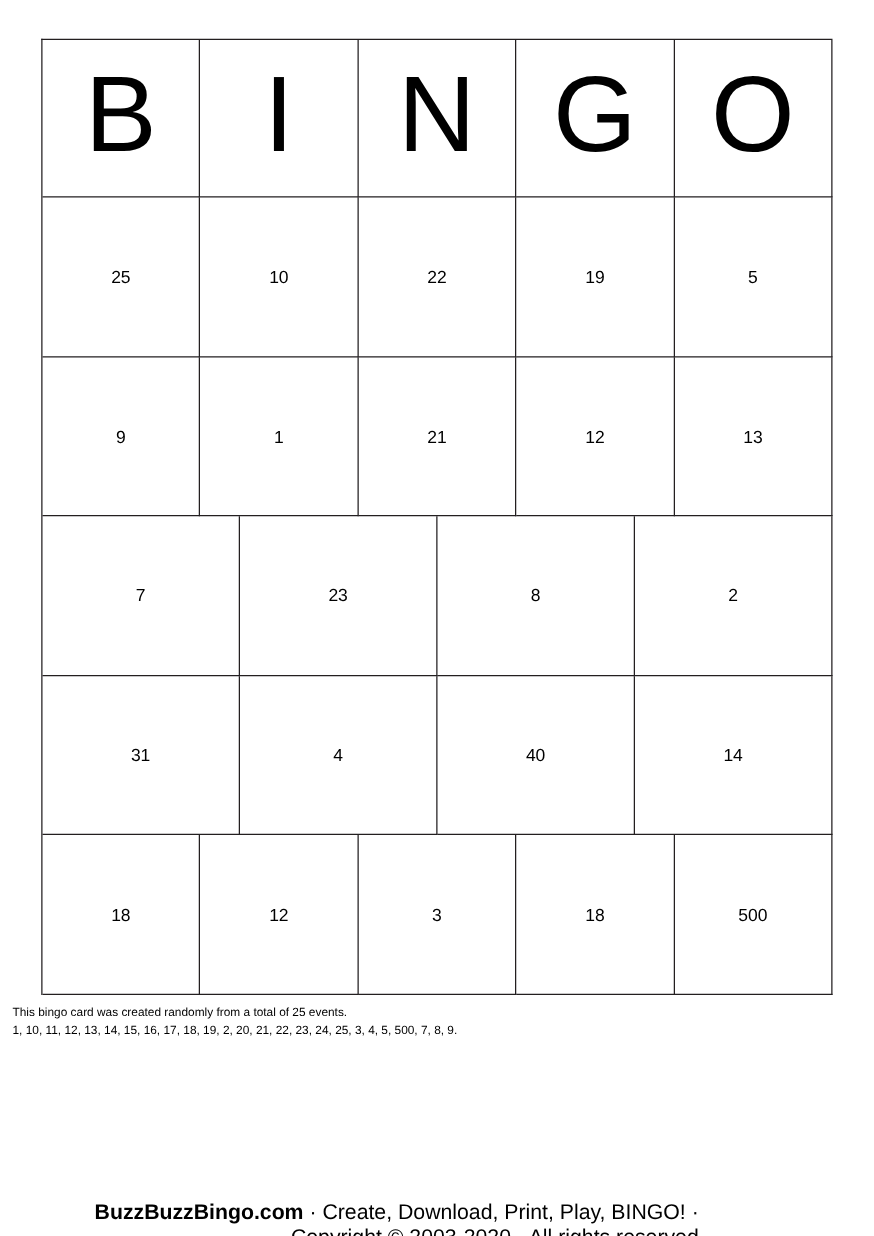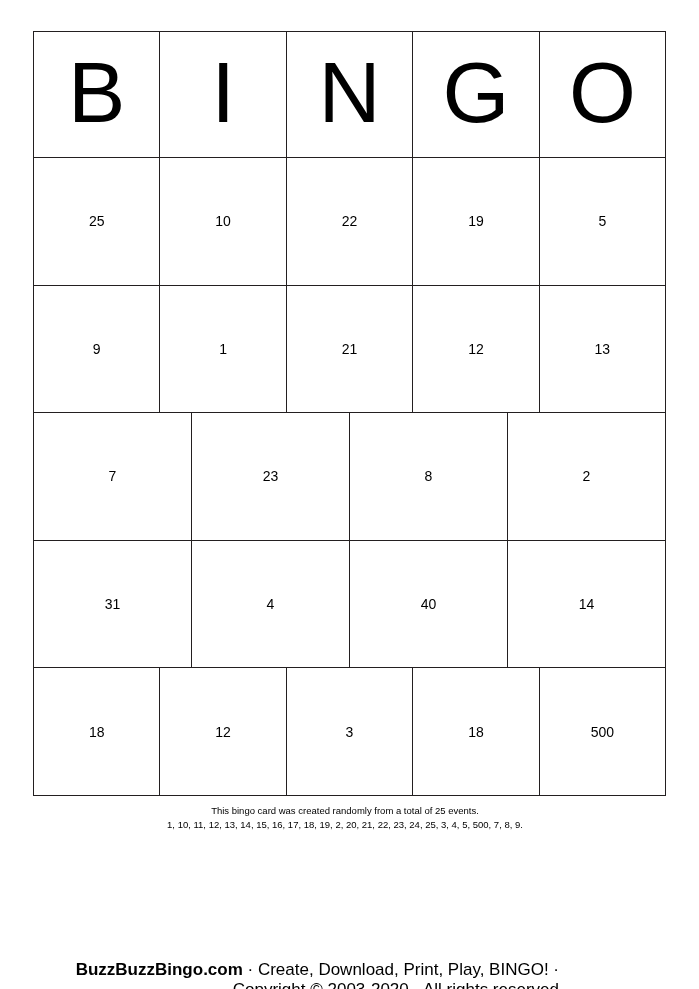--- a/index.html
+++ b/index.html
@@ -66,21 +66,20 @@
     position: absolute;
     left: 10px;
     top: 804px;
     width: 670px;
     font-size: 9.5px;
     line-height: 1.5;
     color: #000000;
   }
   .footnote div {
     white-space: nowrap;
-    text-align: center;
   }
   .footer {
     position: absolute;
     left: 0;
     top: 960px;
     width: 559px;
     text-align: right;
     font-size: 17px;
   }
   .footer .brand {

